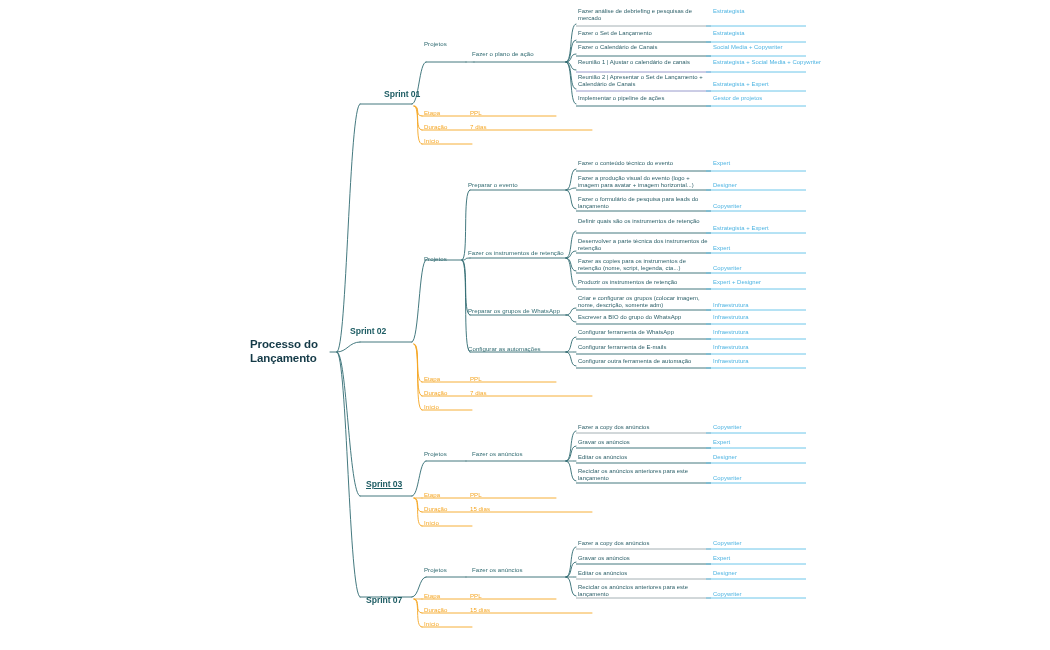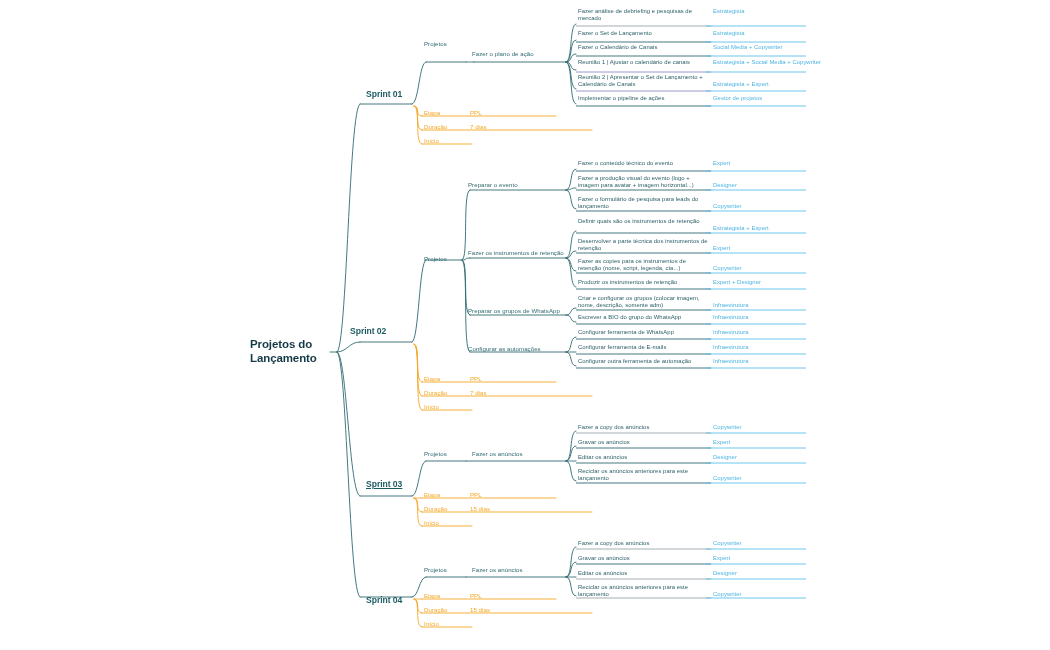--- a/index.html
+++ b/index.html
@@ -368,25 +368,25 @@
       <g stroke="#9aa7ab">
           <path d="M576,598 L711,598"></path>
         </g>
       <g stroke="#5cc0e8">
           <path d="M706,598 L806,598"></path>
         </g>
     </g>
   </svg>
 
   <div class="root-title">
-    <div>Projetos do</div>
+    <div>Processo do</div>
     <div>Lançamento</div>
   </div>
 
-  <div class="sprint-label" style="left:366px;top:89px;text-align:right;">Sprint 01</div>
+  <div class="sprint-label" style="left:384px;top:89px;text-align:right;">Sprint 01</div>
   <div class="lvl2" style="left:424px;top:40px;">Projetos</div>
   <div class="lvl3" style="left:472px;top:50px;">Fazer o plano de ação</div>
 
   <div class="leaf" style="left:578px;top:8px;">
     <div class="task">Fazer análise de debriefing e pesquisas de mercado</div>
     <div class="role">Estrategista</div>
   </div>
   <div class="leaf" style="left:578px;top:30px;">
     <div class="task">Fazer o Set de Lançamento</div>
     <div class="role">Estrategista</div>
@@ -500,21 +500,21 @@
     <div class="task">Reciclar os anúncios anteriores para este lançamento</div>
     <div class="role" style="top:7px;">Copywriter</div>
   </div>
 
   <div class="meta-key" style="left:424px;top:491px;">Etapa</div>
   <div class="meta-val" style="left:470px;top:491px;">PPL</div>
   <div class="meta-key" style="left:424px;top:505px;">Duração</div>
   <div class="meta-val" style="left:470px;top:505px;">15 dias</div>
   <div class="meta-key" style="left:424px;top:519px;">Início</div>
 
-  <div class="sprint-label" style="left:366px;top:595px;">Sprint 04</div>
+  <div class="sprint-label" style="left:366px;top:595px;">Sprint 07</div>
   <div class="lvl2" style="left:424px;top:566px;">Projetos</div>
   <div class="lvl3" style="left:472px;top:566px;">Fazer os anúncios</div>
 
   <div class="leaf" style="left:578px;top:540px;">
     <div class="task">Fazer a copy dos anúncios</div>
     <div class="role">Copywriter</div>
   </div>
   <div class="leaf" style="left:578px;top:555px;">
     <div class="task">Gravar os anúncios</div>
     <div class="role">Expert</div>

